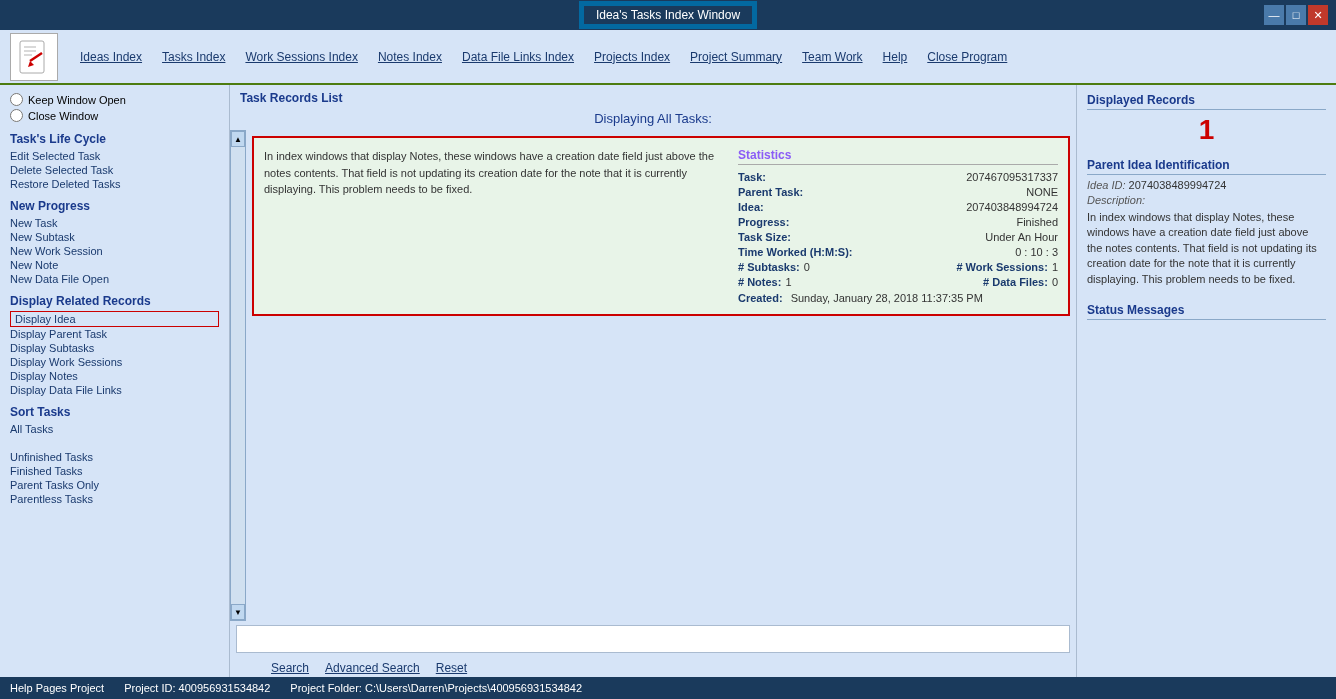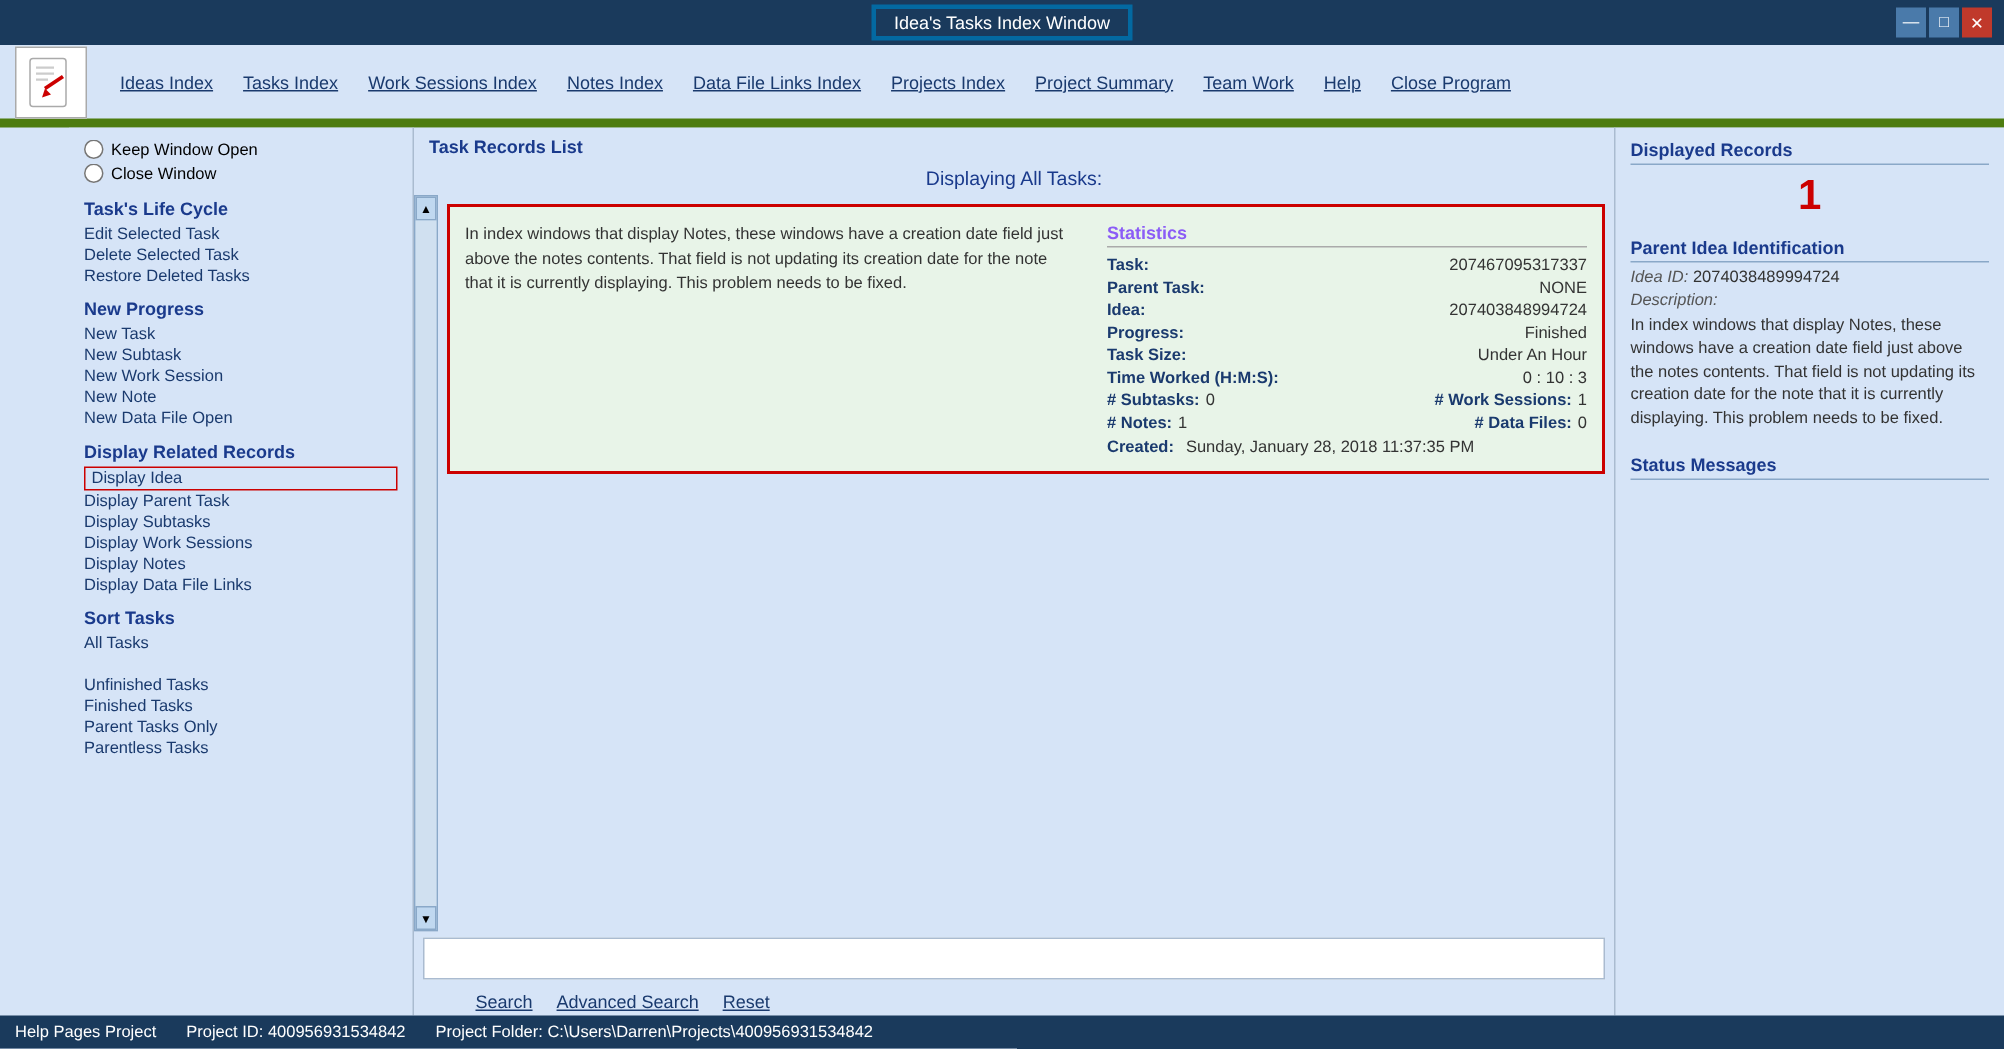--- a/index.html
+++ b/index.html
@@ -23,21 +23,21 @@
       height: 30px;
       display: flex;
       align-items: center;
       justify-content: center;
       position: relative;
       flex-shrink: 0;
     }
     .title-bar-text {
       color: white;
       font-size: 12px;
-      border: 3px solid #0369a1;
+      border: 5px solid #0369a1;
       padding: 2px 12px;
     }
     .title-bar-controls {
       position: absolute;
       right: 8px;
       display: flex;
       gap: 2px;
     }
     .title-btn {
       width: 20px;
@@ -51,21 +51,21 @@
       color: white;
       background: #4a7aaa;
     }
     .title-btn.close { background: #c0392b; }
     .menu-bar {
       background: #d6e4f7;
       height: 55px;
       display: flex;
       align-items: center;
       padding: 0 10px;
-      border-bottom: 6px solid #4d7c0f;
+      border-bottom: 2px solid #4d7c0f;
       flex-shrink: 0;
       gap: 0;
     }
     .app-icon {
       width: 48px;
       height: 48px;
       background: white;
       border: 1px solid #aaa;
       display: flex;
       align-items: center;
@@ -84,21 +84,20 @@
       text-decoration: underline;
       cursor: pointer;
       padding: 4px 10px;
       font-size: 12px;
       white-space: nowrap;
     }
     .main-content {
       display: flex;
       flex: 1;
       overflow: hidden;
-      padding-left: 46px;
     }
     .sidebar {
       width: 230px;
       background: #d6e4f7;
       border-right: 1px solid #aabbd0;
       padding: 8px 10px;
       overflow-y: auto;
       flex-shrink: 0;
     }
     .sidebar-radio-group {

